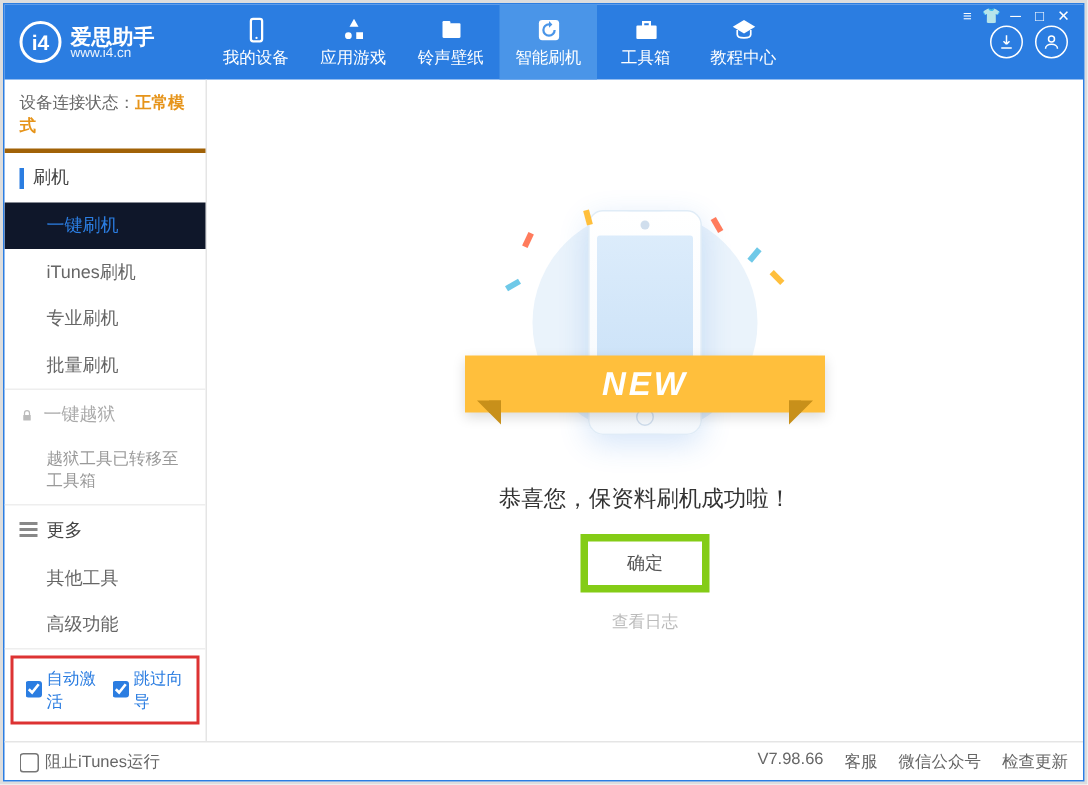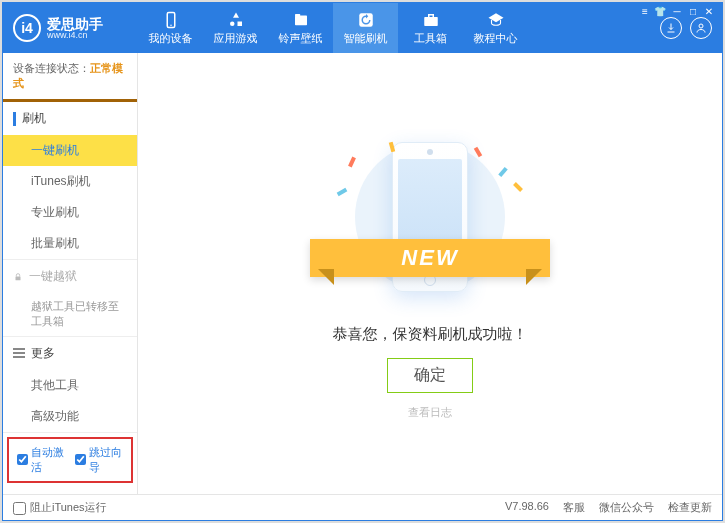--- a/index.html
+++ b/index.html
@@ -22,40 +22,40 @@
 .circ-btn{width:22px;height:22px;border:1.5px solid #fff;border-radius:50%;display:flex;align-items:center;justify-content:center;cursor:pointer}
 .body{flex:1;display:flex;overflow:hidden}
 .sidebar{width:135px;border-right:1px solid #e5e5e5;display:flex;flex-direction:column;font-size:12px;color:#555}
 .conn-status{padding:8px 10px;font-size:11px;color:#666;border-bottom:3px solid #a16207}
 .conn-status .ok{color:#e6941a;font-weight:bold}
 .side-section{border-bottom:1px solid #eee}
 .side-header{display:flex;align-items:center;gap:6px;padding:8px 10px;color:#444;cursor:pointer}
 .side-header .bar{width:3px;height:14px;background:#2b7de1}
 .side-header.gray{color:#aaa}
 .side-item{padding:7px 10px 7px 28px;cursor:pointer;color:#666}
-.side-item.active{background:#fde047;color:#2b7de1}
+.side-item.active{background:#0f172a;color:#2b7de1}
 .side-note{padding:6px 10px 6px 28px;color:#999;font-size:11px;line-height:1.4}
 .side-bottom{margin-top:auto;padding:6px 8px;border:2px solid #d33;margin:4px}
 .cb-row{display:flex;gap:10px;font-size:11px;color:#2b7de1}
 .cb{display:flex;align-items:center;gap:3px;cursor:pointer}
 .cb input{accent-color:#2b7de1;width:11px;height:11px}
 .main{flex:1;display:flex;flex-direction:column;align-items:center;justify-content:center;position:relative}
 .phone-illus{position:relative;width:200px;height:180px;display:flex;align-items:center;justify-content:center}
 .circle-bg{width:150px;height:150px;border-radius:50%;background:#eaf3fb;position:absolute}
 .phone{width:76px;height:150px;background:linear-gradient(#fff,#f5f9fd);border-radius:10px;position:relative;z-index:2;box-shadow:0 6px 20px rgba(43,125,225,.2);border:1px solid #e0ecf7}
 .phone::before{content:"";position:absolute;top:6px;left:50%;transform:translateX(-50%);width:6px;height:6px;border-radius:50%;background:#d0deed}
 .phone::after{content:"";position:absolute;bottom:5px;left:50%;transform:translateX(-50%);width:10px;height:10px;border-radius:50%;border:1px solid #d0deed}
 .phone-screen{position:absolute;top:16px;left:5px;right:5px;bottom:20px;background:linear-gradient(#dcecfb,#c8e0f7);border-radius:2px}
 .new-ribbon{position:absolute;z-index:3;bottom:30px;left:-20px;right:-20px;height:38px;background:#ffbf3c;display:flex;align-items:center;justify-content:center;color:#fff;font-weight:bold;font-size:22px;letter-spacing:2px;font-style:italic;box-shadow:0 3px 8px rgba(0,0,0,.15)}
 .new-ribbon::before,.new-ribbon::after{content:"";position:absolute;width:0;height:0;border:8px solid transparent;bottom:-8px}
 .new-ribbon::before{left:8px;border-top-color:#c8901a;border-right-color:#c8901a}
 .new-ribbon::after{right:8px;border-top-color:#c8901a;border-left-color:#c8901a}
 .confetti{position:absolute;width:4px;height:10px;z-index:4}
 .success-msg{font-size:15px;color:#333;margin-top:18px}
-.ok-btn{margin-top:14px;padding:6px 26px;background:#fff;border:1px solid #84cc16;cursor:pointer;font-size:16px;color:#555}
+.ok-btn{margin-top:14px;padding:6px 26px;background:#fff;border:5px solid #84cc16;cursor:pointer;font-size:12px;color:#555}
 .log-link{margin-top:12px;font-size:11px;color:#bbb;cursor:pointer}
 .statusbar{height:26px;border-top:1px solid #e5e5e5;display:flex;align-items:center;padding:0 10px;font-size:11px;color:#666;gap:16px}
 .statusbar .right{margin-left:auto;display:flex;gap:14px}
 .sb-cb{display:flex;align-items:flex-end;gap:4px}
 .lock-icon{width:10px;height:10px;display:inline-block}
 .hamburger{display:inline-flex;flex-direction:column;gap:2px}
 .hamburger span{width:12px;height:2px;background:#888}
 </style>
 </head>
 <body>

